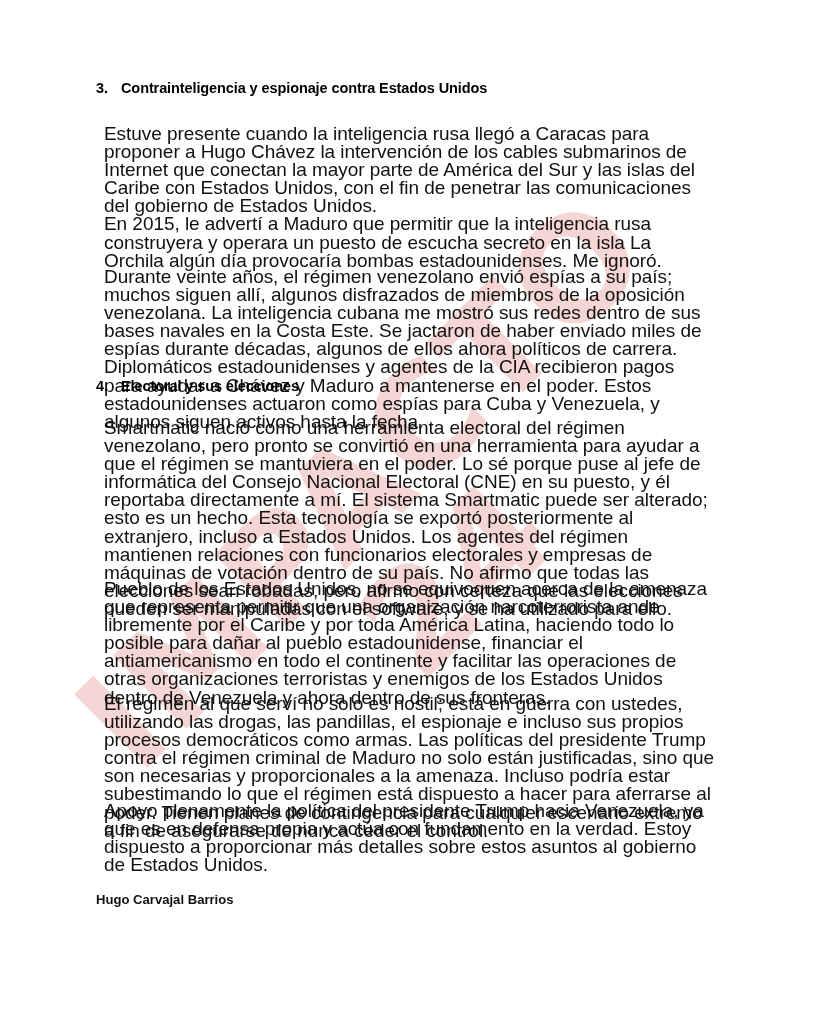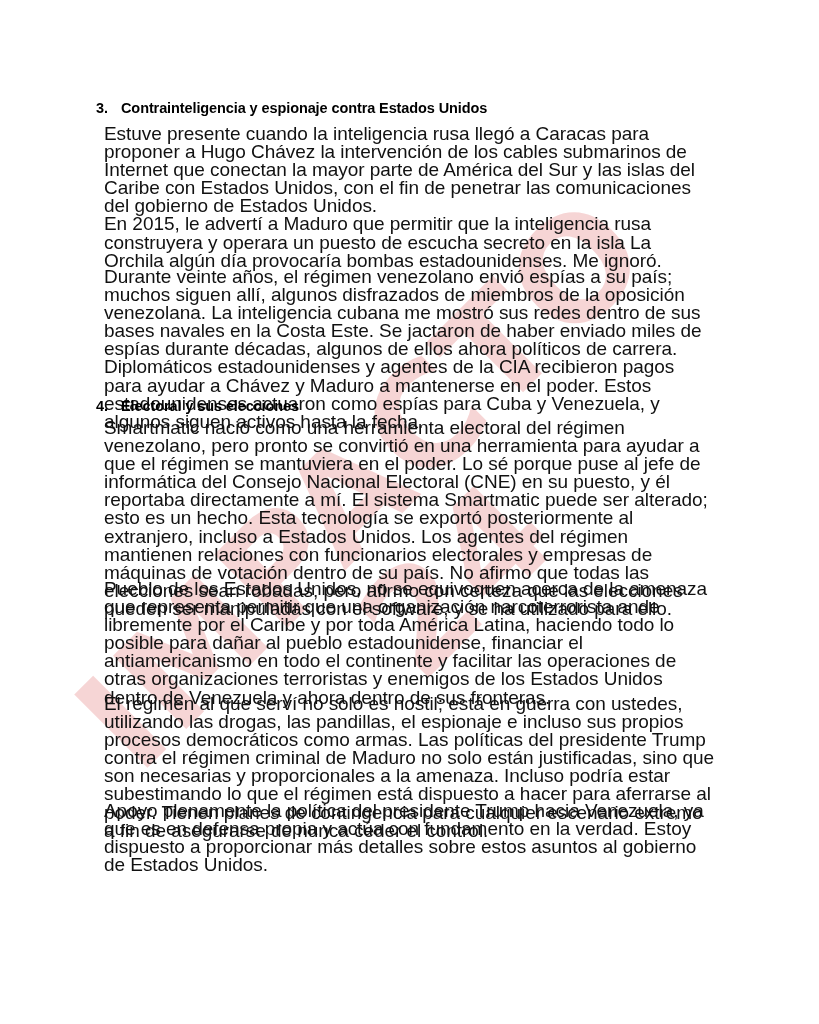--- a/index.html
+++ b/index.html
@@ -71,21 +71,20 @@
     letter-spacing: -0.1px;
     display: flex;
     align-items: baseline;
   }
   h2.heading .num {
     flex: 0 0 auto;
     width: 25px;
   }
   h2.heading .title {
     flex: 1 1 auto;
-    margin-top: 20px;
   }
 
   p.para {
     margin: 8px;
     font-size: 19px;
     line-height: 18.1px;
     color: #111111;
     letter-spacing: -0.05px;
     text-align: left;
   }
@@ -147,16 +146,17 @@
 
     <div class="block" style="top:687px;">
       <p class="para" style="white-space:pre-line;">El régimen al que serví no solo es hostil; está en guerra con ustedes, utilizando las drogas, las pandillas, el espionaje e incluso sus propios procesos democráticos como armas. Las políticas del presidente Trump contra el régimen criminal de Maduro no solo están justificadas, sino que son necesarias y proporcionales a la amenaza. Incluso podría estar subestimando lo que el régimen está dispuesto a hacer para aferrarse al poder. Tienen planes de contingencia para cualquier escenario extremo a fin de asegurarse de nunca ceder el control.</p>
     </div>
 
     <div class="block" style="top:794px;">
       <p class="para" style="white-space:pre-line;">Apoyo plenamente la política del presidente Trump hacia Venezuela, ya que es en defensa propia y actúa con fundamento en la verdad. Estoy dispuesto a proporcionar más detalles sobre estos asuntos al gobierno de Estados Unidos.</p>
     </div>
 
     <div class="block sig" style="top:891px;">
+      <div class="sig-name">Hugo Carvajal Barrios</div>
     </div>
 
   </div>
 </div>
 
 </body></html>

